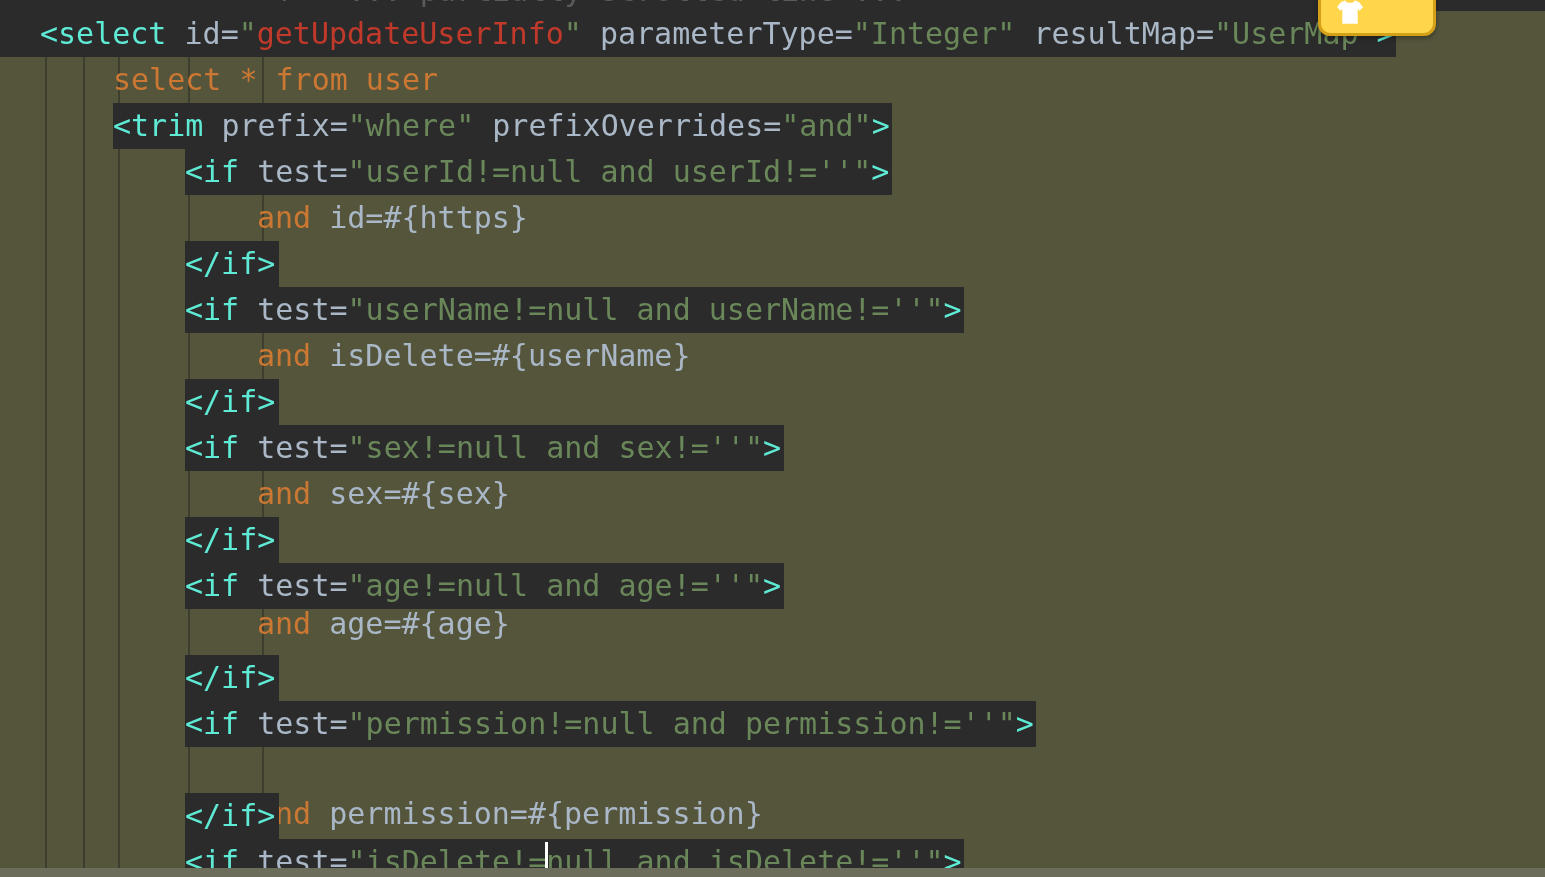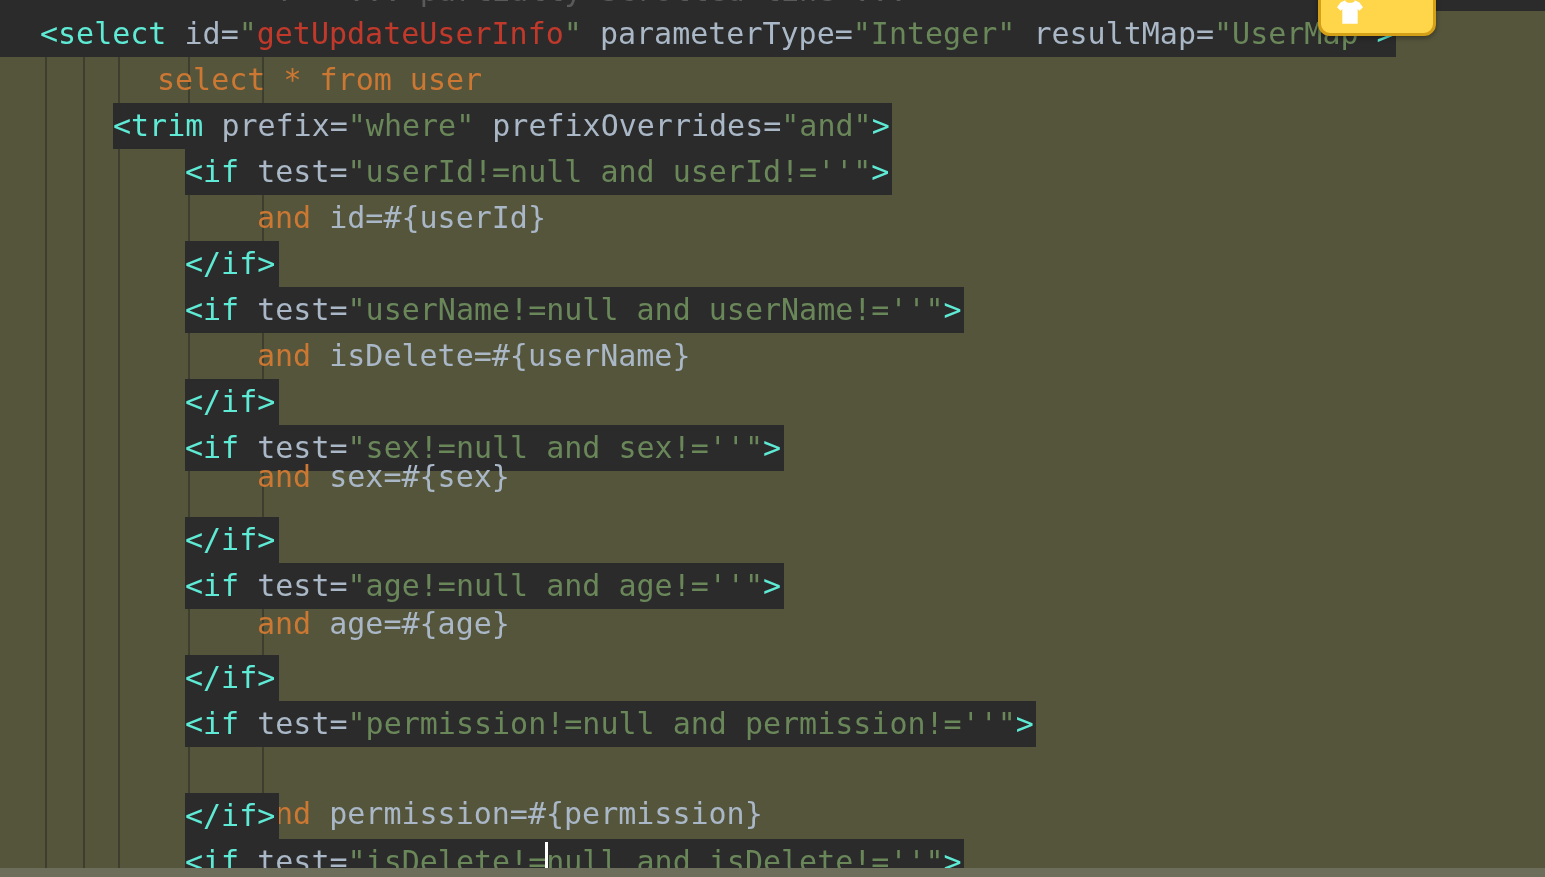--- a/index.html
+++ b/index.html
@@ -72,21 +72,21 @@
   }
 
   
   .tag      { color: #5eead4; }
   .attr     { color: #a9b7c6; }
   .eq       { color: #a9b7c6; }
   .str      { color: #6a8759; }
   .strred   { color: #c0392b; }
   .kw       { color: #cc7832; text-align: center; }
   .plain    { color: #a9b7c6; }
-  .sql      { color: #cc7832; margin-left: 44px; }
+  .sql      { color: #cc7832; }
 
   
   .caret {
     position: absolute;
     width: 3px;
     height: 40px;
     background: #ffffff;
     top: 4px;
   }
 
@@ -147,27 +147,27 @@
       <div class="guide" style="left: 118px;"></div>
       <div class="guide" style="left: 188px;"></div>
       <div class="guide" style="left: 262px;"></div>
     </div>
 
   <div id="code">
       <div class="line" style="top: 11px;"><div class="plate" style="left: 0px; width: 1395.5px;"></div><div class="txt" style="left: 40px;"><span class="tag">&lt;select </span><span class="attr">id</span><span class="eq">=</span><span class="str">"</span><span class="strred">getUpdateUserInfo</span><span class="str">"</span><span class="plain"> </span><span class="attr">parameterType</span><span class="eq">=</span><span class="str">"Integer"</span><span class="plain"> </span><span class="attr">resultMap</span><span class="eq">=</span><span class="str">"UserMap"</span><span class="tag">&gt;</span></div></div>
       <div class="line" style="top: 57px;"><div class="txt" style="left: 113px;"><span class="sql">select * from user</span></div></div>
       <div class="line" style="top: 103px;"><div class="plate" style="left: 113px; width: 778.86px;"></div><div class="txt" style="left: 113px;"><span class="tag">&lt;trim </span><span class="attr">prefix</span><span class="eq">=</span><span class="str">"where"</span><span class="plain"> </span><span class="attr">prefixOverrides</span><span class="eq">=</span><span class="str">"and"</span><span class="tag">&gt;</span></div></div>
       <div class="line" style="top: 149px;"><div class="plate" style="left: 185px; width: 706.78px;"></div><div class="txt" style="left: 185px;"><span class="tag">&lt;if </span><span class="attr">test</span><span class="eq">=</span><span class="str">"userId!=null and userId!=''"</span><span class="tag">&gt;</span></div></div>
-      <div class="line" style="top: 195px;"><div class="txt" style="left: 257px;"><span class="kw">and</span><span class="plain"> id=#{userId}</span></div></div>
+      <div class="line" style="top: 195px;"><div class="txt" style="left: 257px;"><span class="kw">and</span><span class="plain"> id=#{https}</span></div></div>
       <div class="line" style="top: 241px;"><div class="plate" style="left: 185px; width: 94.1px;"></div><div class="txt" style="left: 185px;"><span class="tag">&lt;/if&gt;</span></div></div>
       <div class="line" style="top: 287px;"><div class="plate" style="left: 185px; width: 778.86px;"></div><div class="txt" style="left: 185px;"><span class="tag">&lt;if </span><span class="attr">test</span><span class="eq">=</span><span class="str">"userName!=null and userName!=''"</span><span class="tag">&gt;</span></div></div>
       <div class="line" style="top: 333px;"><div class="txt" style="left: 257px;"><span class="kw">and</span><span class="plain"> isDelete=#{userName}</span></div></div>
       <div class="line" style="top: 379px;"><div class="plate" style="left: 185px; width: 94.1px;"></div><div class="txt" style="left: 185px;"><span class="tag">&lt;/if&gt;</span></div></div>
       <div class="line" style="top: 425px;"><div class="plate" style="left: 185px; width: 598.66px;"></div><div class="txt" style="left: 185px;"><span class="tag">&lt;if </span><span class="attr">test</span><span class="eq">=</span><span class="str">"sex!=null and sex!=''"</span><span class="tag">&gt;</span></div></div>
-      <div class="line" style="top: 454px;"><div class="txt" style="left: 257px;"><span class="kw">and</span><span class="plain"> sex=#{sex}</span></div></div>
+      <div class="line" style="top: 471px;"><div class="txt" style="left: 257px;"><span class="kw">and</span><span class="plain"> sex=#{sex}</span></div></div>
       <div class="line" style="top: 517px;"><div class="plate" style="left: 185px; width: 94.1px;"></div><div class="txt" style="left: 185px;"><span class="tag">&lt;/if&gt;</span></div></div>
       <div class="line" style="top: 563px;"><div class="plate" style="left: 185px; width: 598.66px;"></div><div class="txt" style="left: 185px;"><span class="tag">&lt;if </span><span class="attr">test</span><span class="eq">=</span><span class="str">"age!=null and age!=''"</span><span class="tag">&gt;</span></div></div>
       <div class="line" style="top: 601px;"><div class="txt" style="left: 257px;"><span class="kw">and</span><span class="plain"> age=#{age}</span></div></div>
       <div class="line" style="top: 655px;"><div class="plate" style="left: 185px; width: 94.1px;"></div><div class="txt" style="left: 185px;"><span class="tag">&lt;/if&gt;</span></div></div>
       <div class="line" style="top: 701px;"><div class="plate" style="left: 185px; width: 850.94px;"></div><div class="txt" style="left: 185px;"><span class="tag">&lt;if </span><span class="attr">test</span><span class="eq">=</span><span class="str">"permission!=null and permission!=''"</span><span class="tag">&gt;</span></div></div>
       <div class="line" style="top: 791px;"><div class="txt" style="left: 257px;"><span class="kw">and</span><span class="plain"> permission=#{permission}</span></div></div>
       <div class="line" style="top: 793px;"><div class="plate" style="left: 185px; width: 94.1px;"></div><div class="txt" style="left: 185px;"><span class="tag">&lt;/if&gt;</span></div></div>
       <div class="line" style="top: 839px;"><div class="plate" style="left: 185px; width: 778.86px;"></div><div class="txt" style="left: 185px;"><span class="tag">&lt;if </span><span class="attr">test</span><span class="eq">=</span><span class="str">"isDelete!=null and isDelete!=''"</span><span class="tag">&gt;</span></div></div>
     </div>
 

